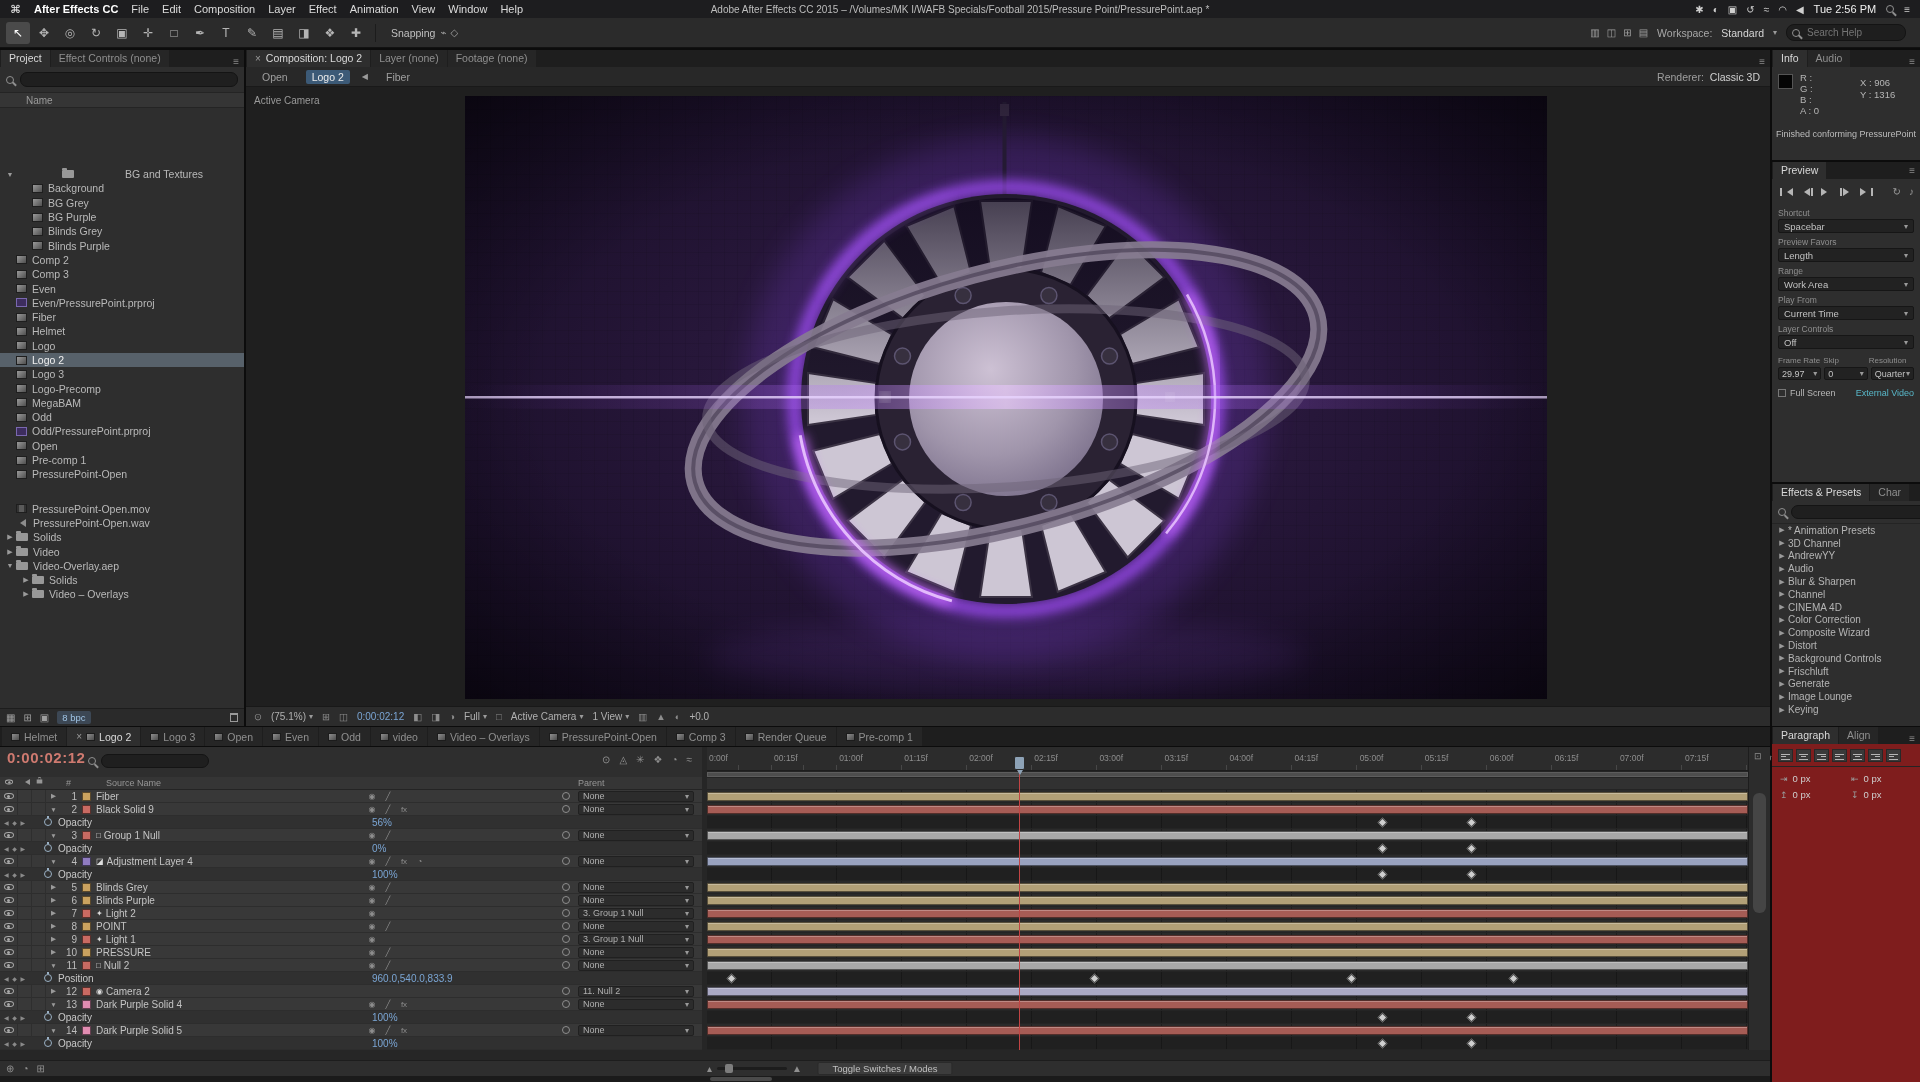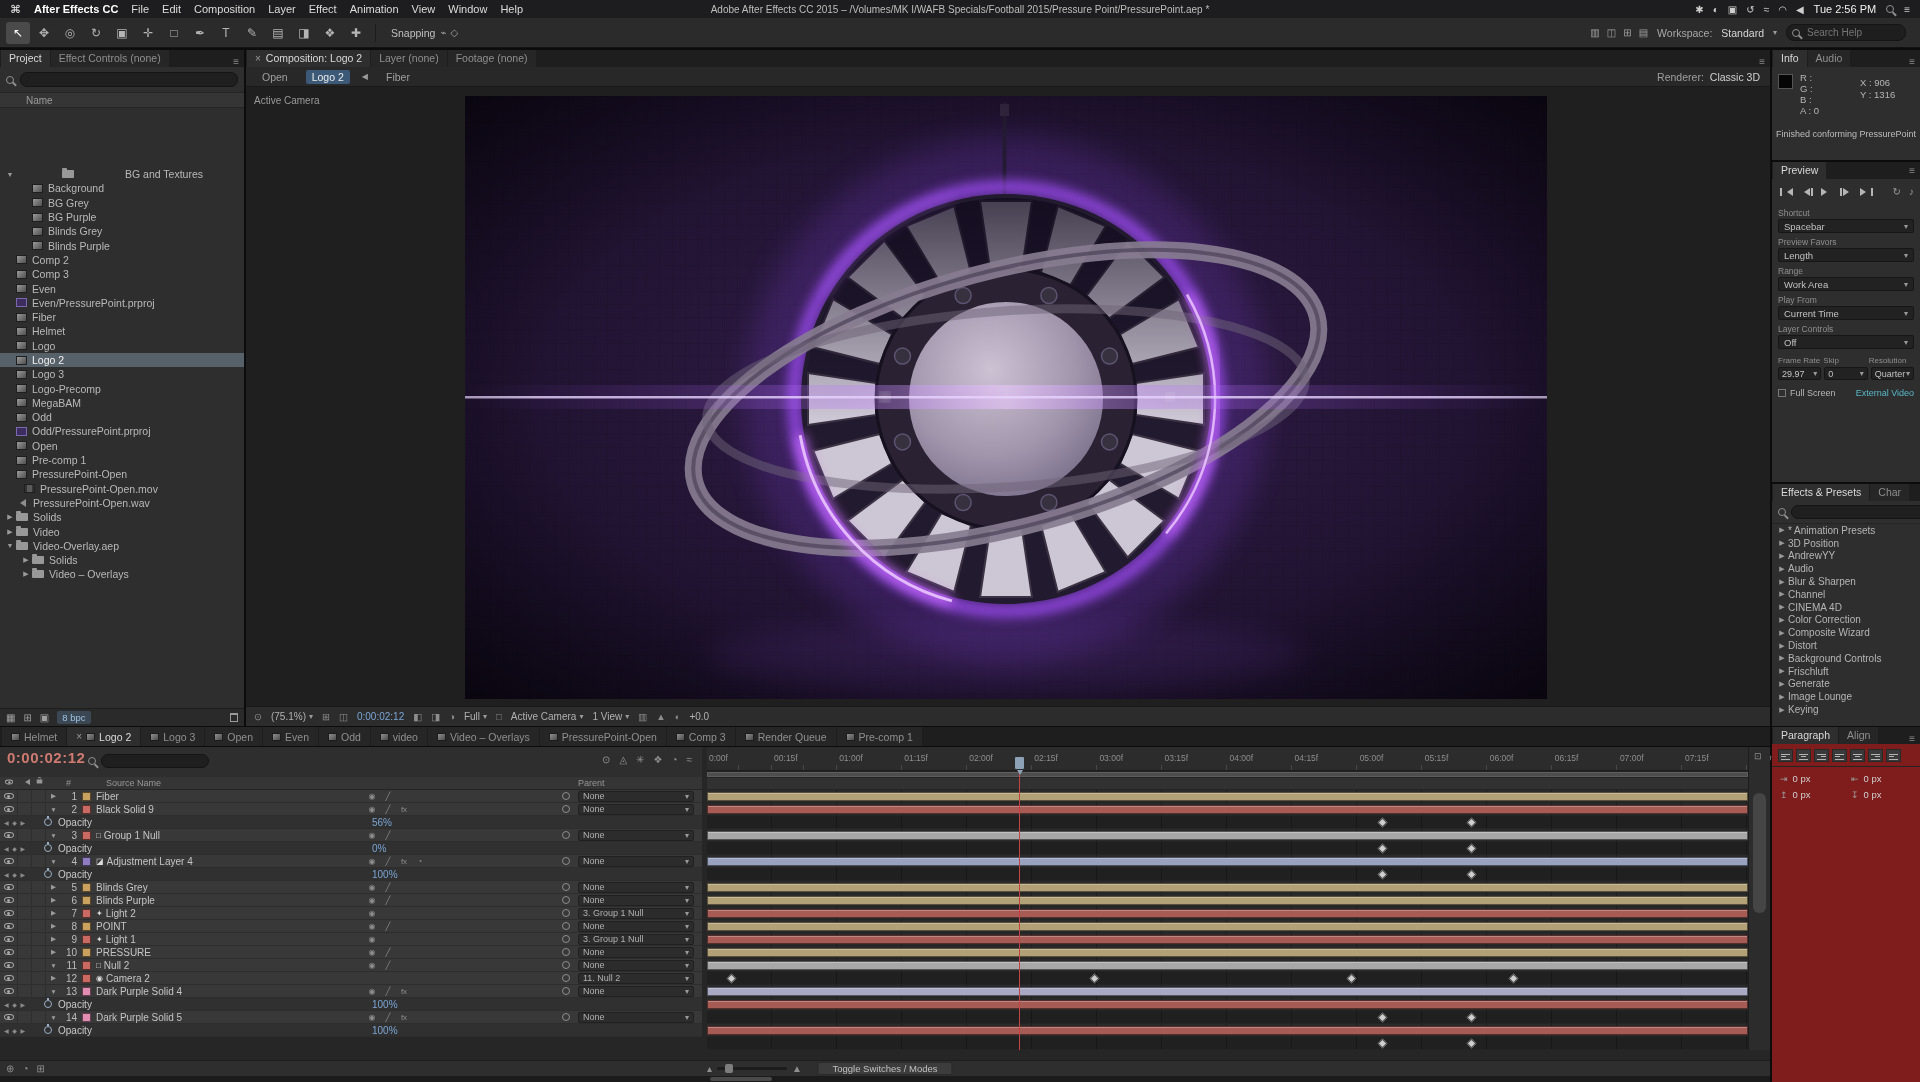--- a/index.html
+++ b/index.html
@@ -383,21 +383,21 @@
         <div class="prow" style="padding-left: 4px;">
           <span class="twist"></span>
           <span class="pic comp"></span>
           <span class="plabel">Pre-comp 1</span>
         </div>
         <div class="prow" style="padding-left: 4px;">
           <span class="twist"></span>
           <span class="pic comp"></span>
           <span class="plabel">PressurePoint-Open</span>
         </div>
-        <div class="prow" style="padding-left: 12px;">
+        <div class="prow" style="padding-left: 4px; margin-top: 20px;">
           <span class="twist"></span>
           <span class="pic movie"></span>
           <span class="plabel">PressurePoint-Open.mov</span>
         </div>
         <div class="prow" style="padding-left: 4px;">
           <span class="twist"></span>
           <span class="pic audio"></span>
           <span class="plabel">PressurePoint-Open.wav</span>
         </div>
         <div class="prow" style="padding-left: 4px;">
@@ -706,21 +706,21 @@
         <span class="i-mag"></span>
         <input id="fxsearch" style="">
       </div>
       <div id="fxlist">
           <div class="fxrow">
             <span class="twist">▶</span>
             <span>* Animation Presets</span>
           </div>
           <div class="fxrow">
             <span class="twist">▶</span>
-            <span>3D Position</span>
+            <span>3D Channel</span>
           </div>
           <div class="fxrow">
             <span class="twist">▶</span>
             <span>AndrewYY</span>
           </div>
           <div class="fxrow">
             <span class="twist">▶</span>
             <span>Audio</span>
           </div>
           <div class="fxrow">
@@ -1094,20 +1094,26 @@
           <span class="lswitches">
             <span class="swg">◉</span>
             <span class="swg">╱</span>
           </span>
           <i class="pickwhip"></i>
           <span class="parentdd">
             <span>None</span>
             <span class="caret">▾</span>
           </span>
         </div>
+        <div class="tlrow prop">
+          <span class="kfnav">◀ ◆ ▶</span>
+          <i class="i-stopwatch"></i>
+          <span class="pname">Position</span>
+          <span class="pvalue">960.0,540.0,833.9</span>
+        </div>
         <div class="tlrow layer">
           <span class="cell av">
             <i class="i-eye"></i>
           </span>
           <span class="cell solo"></span>
           <span class="cell lock"></span>
           <span class="twirl">▶</span>
           <span class="lnum">12</span>
           <span class="lswatch" style="background: rgb(201, 106, 98);"></span>
           <span class="licon">◉</span>

